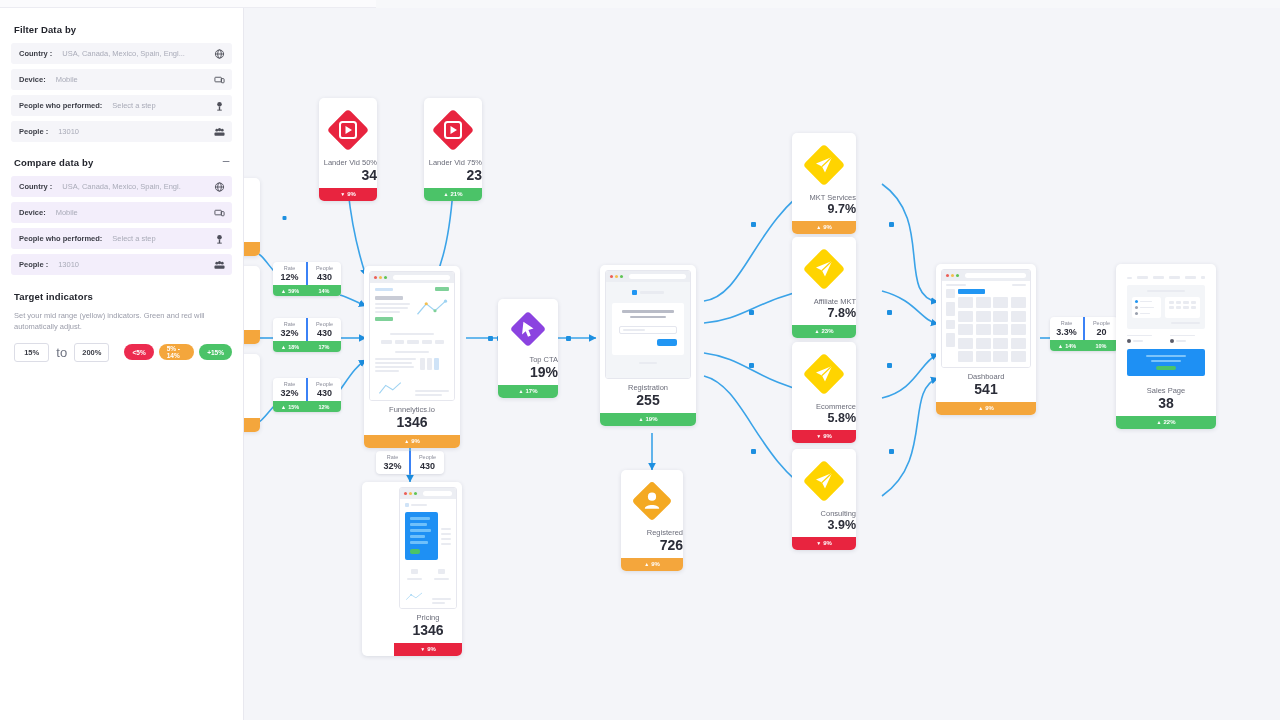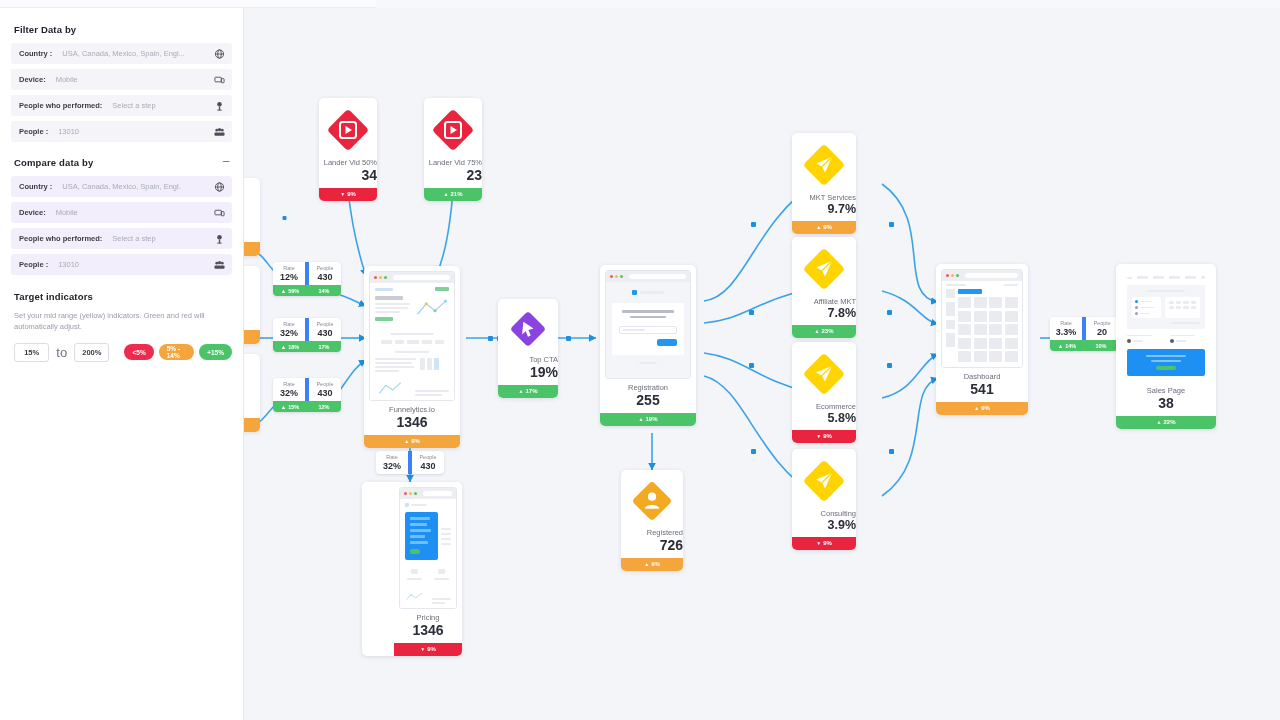--- a/index.html
+++ b/index.html
@@ -150,21 +150,21 @@
 
   
   .rp {
     position: absolute; background: #fff; border-radius: 4px;
     box-shadow: 0 1px 3px rgba(40,50,80,.14); overflow: hidden; cursor: pointer;
   }
   .rp .cols { display: flex; }
   .rp .col {
     flex: 1; padding: 3px 5px 2px; text-align: center;
   }
-  .rp .col + .col { border-left: 4px solid #3b82f6; }
+  .rp .col + .col { border-left: 2px solid #3b82f6; }
   .rp .k { font-size: 5.5px; color: #8b8d9a; line-height: 1.3; }
   .rp .v { font-size: 9px; font-weight: bold; color: #2b2d38; line-height: 1.25; }
   .rp .bar { display: flex; height: 11px; }
   .rp .bar > div {
     flex: 1; display: flex; align-items: center; justify-content: center;
     gap: 2px; font-size: 5.5px; font-weight: bold; color: #fff; background: #4bc368;
   }
 </style>
 </head>
 <body>
@@ -754,21 +754,21 @@
         </div>
         <div class="nm">Consulting</div>
         <div class="num small">3.9%</div>
       </div>
       <div class="badge red">
         <span class="ar">▼</span>
         <span>9%</span>
       </div>
     </div>
 
-    <div class="node" style="left:692px; top:256px; width:92px;">
+    <div class="node" style="left:692px; top:256px; width:100px;">
       <div class="mock">
         <div class="mock-win">
           <div class="mock-bar">
             <span class="dot d1"></span>
               <span class="dot d2"></span>
               <span class="dot d3"></span>
             <span class="mock-url"></span>
           </div>
           <div class="mock-page" style="padding:3px 4px 5px;">
             <div style="display:flex;justify-content:space-between;align-items:center;">

